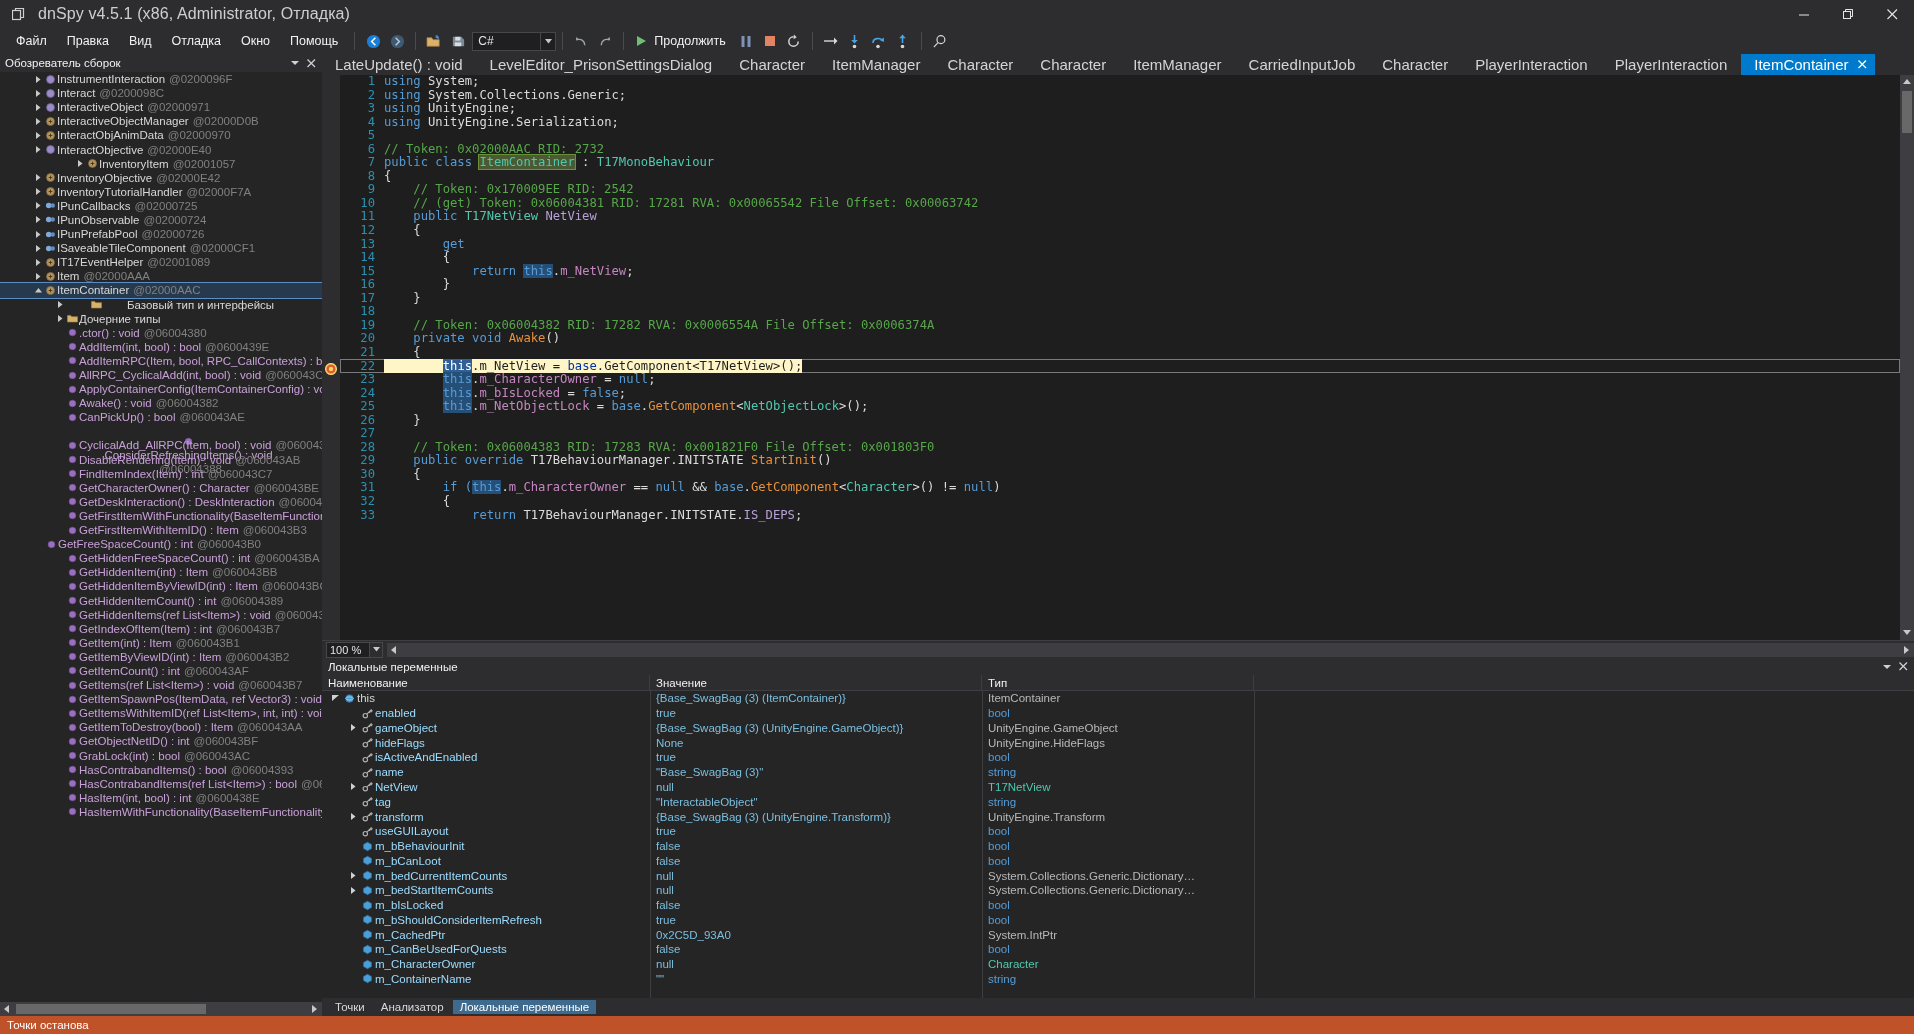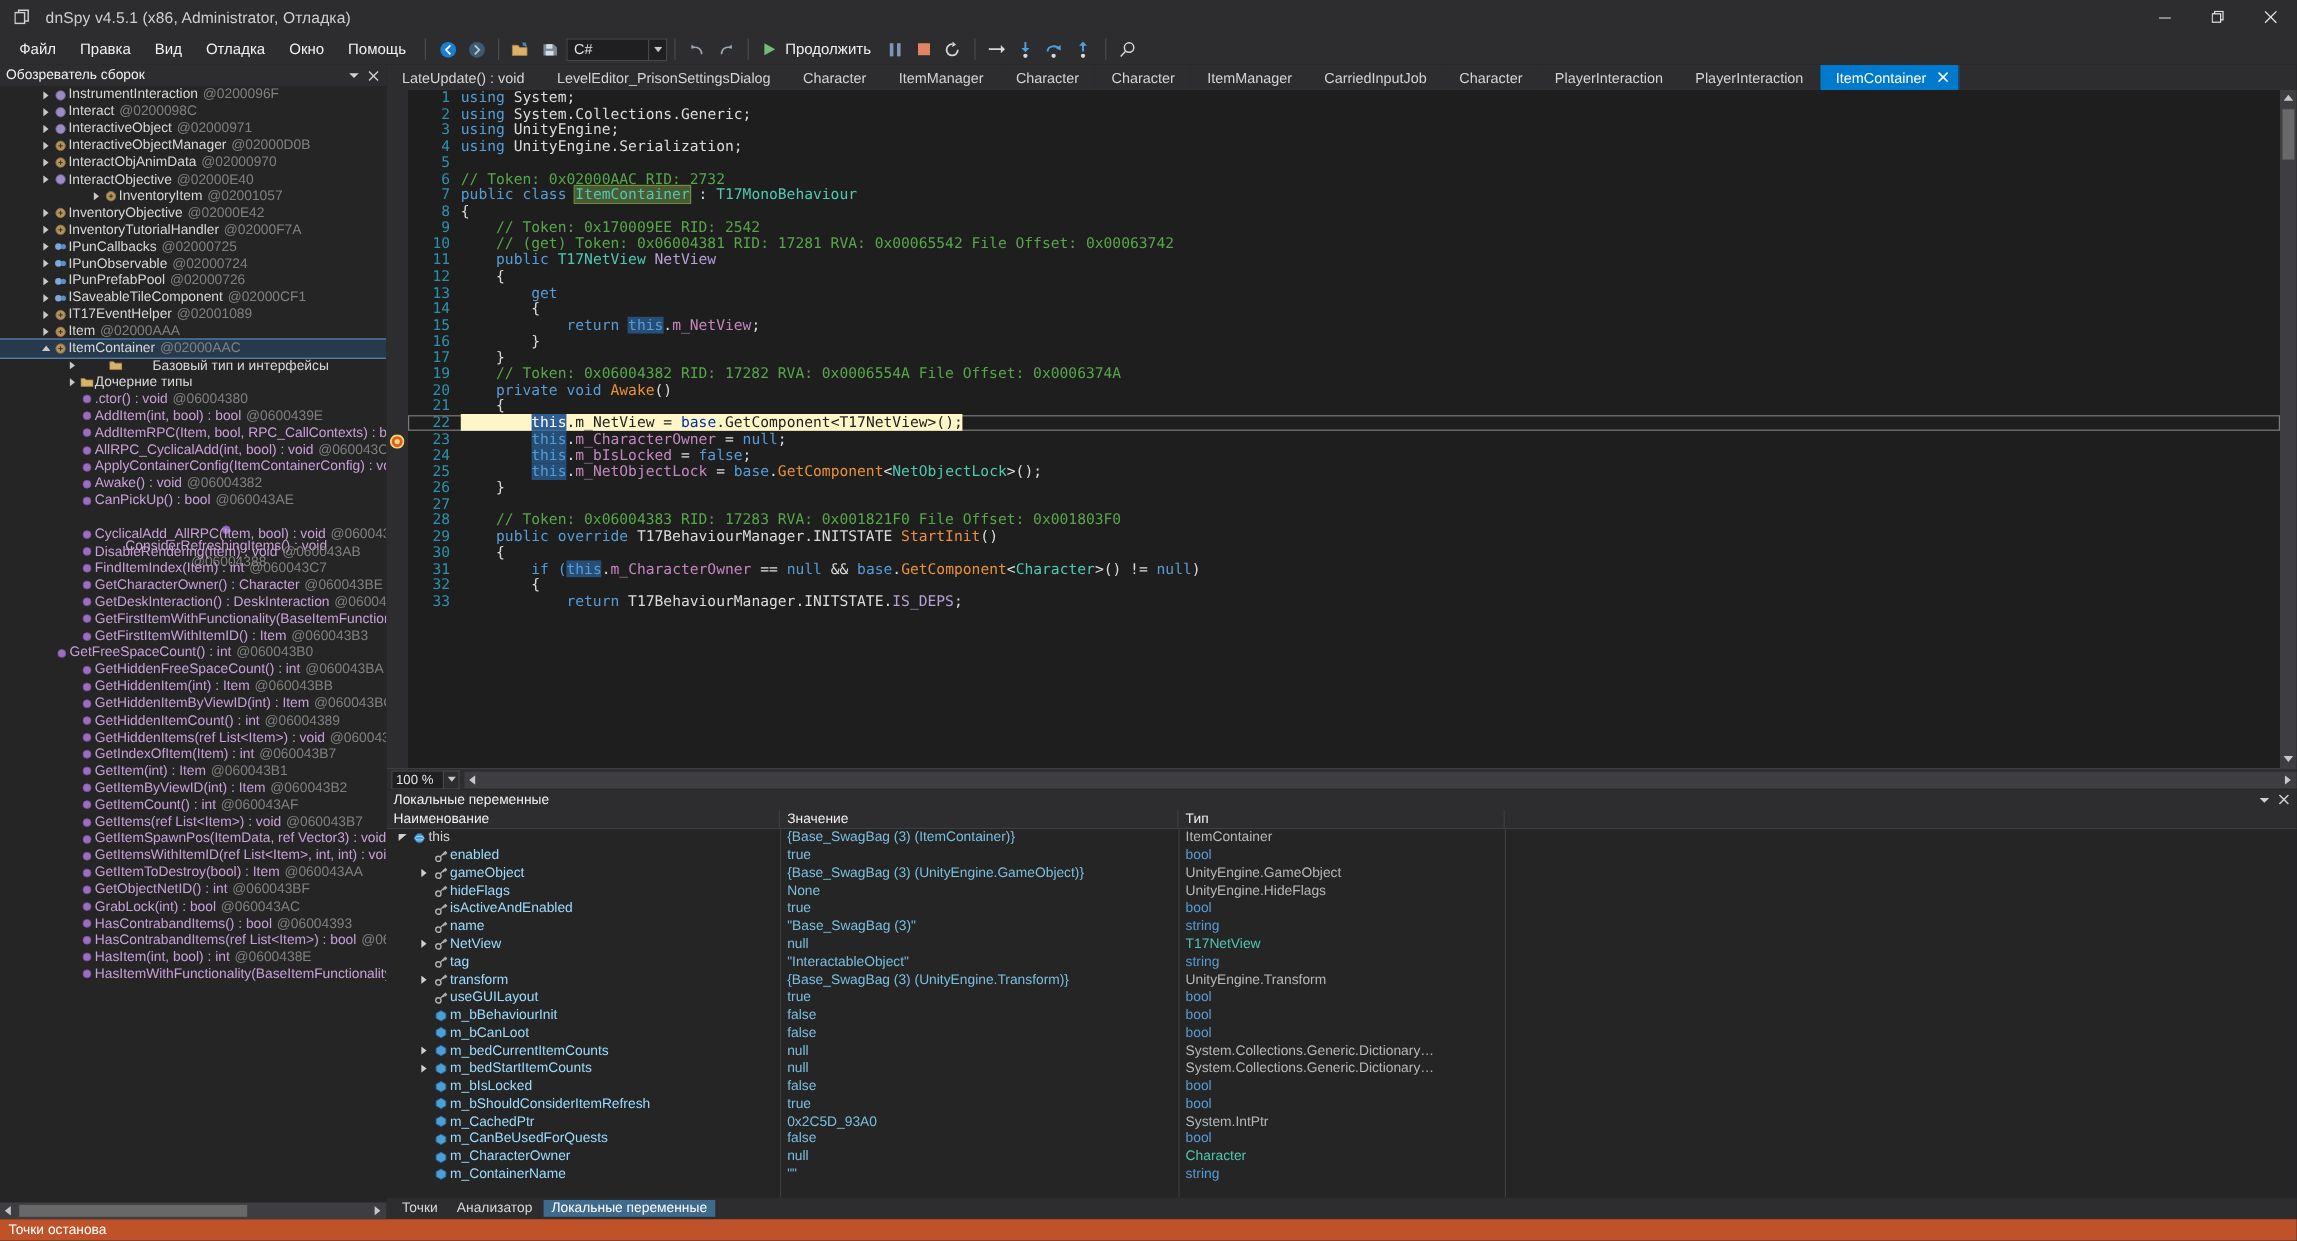--- a/index.html
+++ b/index.html
@@ -11,21 +11,21 @@
     color: #f1f1f1;
   }
   .app { width: 1914px; height: 1034px; display: flex; flex-direction: column; background:#2d2d30; }
 
   
   .titlebar {
     height: 28px; background: #2d2d30; display: flex; align-items: center;
     flex: 0 0 28px; position: relative;
   }
   .title-icon { width: 26px; display:flex; align-items:center; justify-content:center; margin-left:6px; }
-  .title-text { font-size: 13px; color: #cfcfcf; margin-left: 6px; letter-spacing:0.1px;}
+  .title-text { font-size: 16px; color: #cfcfcf; margin-left: 6px; letter-spacing:0.1px;}
   .winbtns { position:absolute; right:0; top:0; height:28px; display:flex; }
   .winbtn { width:44px; height:28px; display:flex; align-items:center; justify-content:center; color:#e6e6e6; }
 
   
   .menubar {
     height: 26px; flex: 0 0 26px; background:#2d2d30;
     display:flex; align-items:center; padding-left:6px;
   }
   .menuitem { font-size:12.5px; color:#f1f1f1; padding:3px 10px; cursor:default; }
   .tb-sep { width:1px; height:18px; background:#4a4a4d; margin:0 6px; }
@@ -76,21 +76,21 @@
   .hs-arrow.right { position:absolute; right:0; }
 
   
   .rightpane { flex:1 1 auto; display:flex; flex-direction:column; min-width:0; background:#1e1e1e; }
 
   .tabstrip {
     height:21px; flex:0 0 21px; background:#2d2d30; display:flex; align-items:stretch;
     overflow:hidden;
   }
   .tab {
-    display:flex; align-items:center; padding:0 13px; font-size:12px; color:#d4d4d4;
+    display:flex; align-items:center; padding:0 13px; font-size:15px; color:#d4d4d4;
     white-space:nowrap; border-right:1px solid #2d2d30;
   }
   .tab.active { background:#007acc; color:#ffffff; padding-right:6px; }
   .tab .tabclose {
     margin-left:8px; width:13px; height:13px; display:flex; align-items:center;
     justify-content:center; font-size:11px; color:#ffffff;
   }
 
   .editor-wrap { flex:1 1 auto; display:flex; position:relative; min-height:0; background:#1e1e1e; }
   .bp-gutter { width:18px; flex:0 0 18px; background:#2d2d30; position:relative; }
@@ -1047,20 +1047,21 @@
             <div class="cline"><span class="lnum">8</span><span class="ctext"><span class="ctext-inner"><span class="tk-pl">{</span></span></span></div>
             <div class="cline"><span class="lnum">9</span><span class="ctext"><span class="ctext-inner"><span class="tk-cmt">    // Token: 0x170009EE RID: 2542</span></span></span></div>
             <div class="cline"><span class="lnum">10</span><span class="ctext"><span class="ctext-inner"><span class="tk-cmt">    // (get) Token: 0x06004381 RID: 17281 RVA: 0x00065542 File Offset: 0x00063742</span></span></span></div>
             <div class="cline"><span class="lnum">11</span><span class="ctext"><span class="ctext-inner"><span class="tk-kw">    public </span><span class="tk-type">T17NetView</span><span class="tk-pl"> </span><span class="tk-en">NetView</span></span></span></div>
             <div class="cline"><span class="lnum">12</span><span class="ctext"><span class="ctext-inner"><span class="tk-pl">    {</span></span></span></div>
             <div class="cline"><span class="lnum">13</span><span class="ctext"><span class="ctext-inner"><span class="tk-kw">        get</span></span></span></div>
             <div class="cline"><span class="lnum">14</span><span class="ctext"><span class="ctext-inner"><span class="tk-pl">        {</span></span></span></div>
             <div class="cline"><span class="lnum">15</span><span class="ctext"><span class="ctext-inner"><span class="tk-kw">            return </span><span class="tk-this">this</span><span class="tk-pl">.</span><span class="tk-fld">m_NetView</span><span class="tk-pl">;</span></span></span></div>
             <div class="cline"><span class="lnum">16</span><span class="ctext"><span class="ctext-inner"><span class="tk-pl">        }</span></span></span></div>
             <div class="cline"><span class="lnum">17</span><span class="ctext"><span class="ctext-inner"><span class="tk-pl">    }</span></span></span></div>
+            <div class="cline"><span class="lnum">18</span><span class="ctext"><span class="ctext-inner"></span></span></div>
             <div class="cline"><span class="lnum">19</span><span class="ctext"><span class="ctext-inner"><span class="tk-cmt">    // Token: 0x06004382 RID: 17282 RVA: 0x0006554A File Offset: 0x0006374A</span></span></span></div>
             <div class="cline"><span class="lnum">20</span><span class="ctext"><span class="ctext-inner"><span class="tk-kw">    private void </span><span class="tk-fn">Awake</span><span class="tk-pl">()</span></span></span></div>
             <div class="cline"><span class="lnum">21</span><span class="ctext"><span class="ctext-inner"><span class="tk-pl">    {</span></span></span></div>
             <div class="cline curline"><span class="lnum">22</span><span class="ctext"><span class="ctext-inner"><span class="tk-pl">        </span><span class="tk-this">this</span><span class="tk-pl">.</span><span class="tk-pl">m_NetView</span><span class="tk-pl"> = </span><span class="tk-kw">base</span><span class="tk-pl">.</span><span class="tk-pl">GetComponent</span><span class="tk-pl">&lt;</span><span class="tk-pl">T17NetView</span><span class="tk-pl">&gt;();</span></span></span></div>
             <div class="cline"><span class="lnum">23</span><span class="ctext"><span class="ctext-inner"><span class="tk-pl">        </span><span class="tk-this">this</span><span class="tk-pl">.</span><span class="tk-fld">m_CharacterOwner</span><span class="tk-pl"> = </span><span class="tk-kw">null</span><span class="tk-pl">;</span></span></span></div>
             <div class="cline"><span class="lnum">24</span><span class="ctext"><span class="ctext-inner"><span class="tk-pl">        </span><span class="tk-this">this</span><span class="tk-pl">.</span><span class="tk-fld">m_bIsLocked</span><span class="tk-pl"> = </span><span class="tk-kw">false</span><span class="tk-pl">;</span></span></span></div>
             <div class="cline"><span class="lnum">25</span><span class="ctext"><span class="ctext-inner"><span class="tk-pl">        </span><span class="tk-this">this</span><span class="tk-pl">.</span><span class="tk-fld">m_NetObjectLock</span><span class="tk-pl"> = </span><span class="tk-kw">base</span><span class="tk-pl">.</span><span class="tk-fn">GetComponent</span><span class="tk-pl">&lt;</span><span class="tk-type">NetObjectLock</span><span class="tk-pl">&gt;();</span></span></span></div>
             <div class="cline"><span class="lnum">26</span><span class="ctext"><span class="ctext-inner"><span class="tk-pl">    }</span></span></span></div>
             <div class="cline"><span class="lnum">27</span><span class="ctext"><span class="ctext-inner"></span></span></div>
             <div class="cline"><span class="lnum">28</span><span class="ctext"><span class="ctext-inner"><span class="tk-cmt">    // Token: 0x06004383 RID: 17283 RVA: 0x001821F0 File Offset: 0x001803F0</span></span></span></div>

